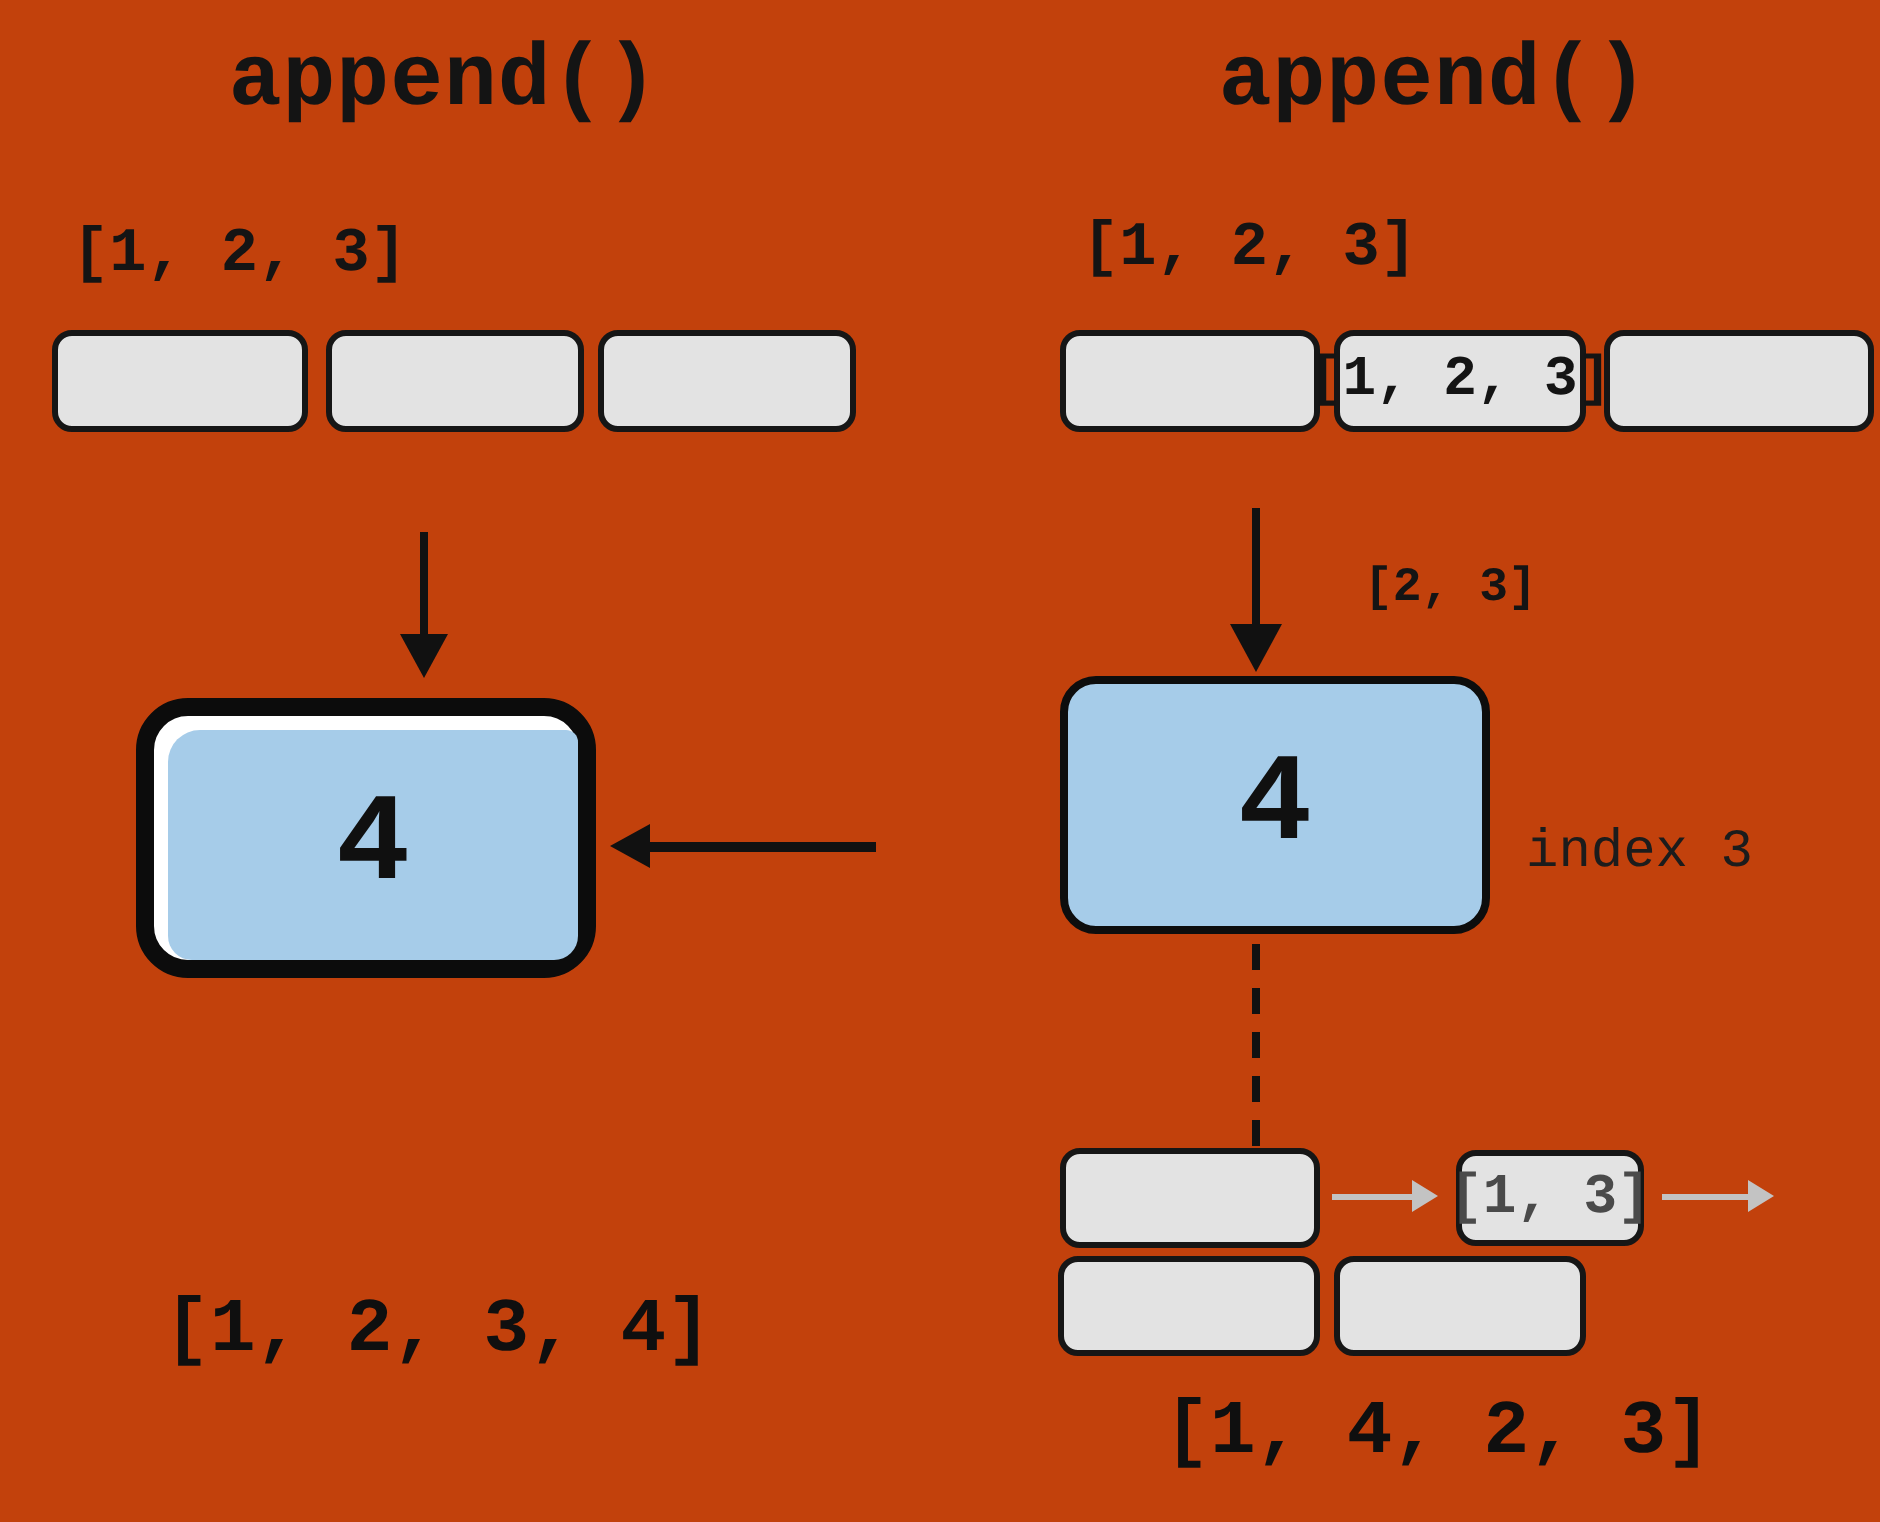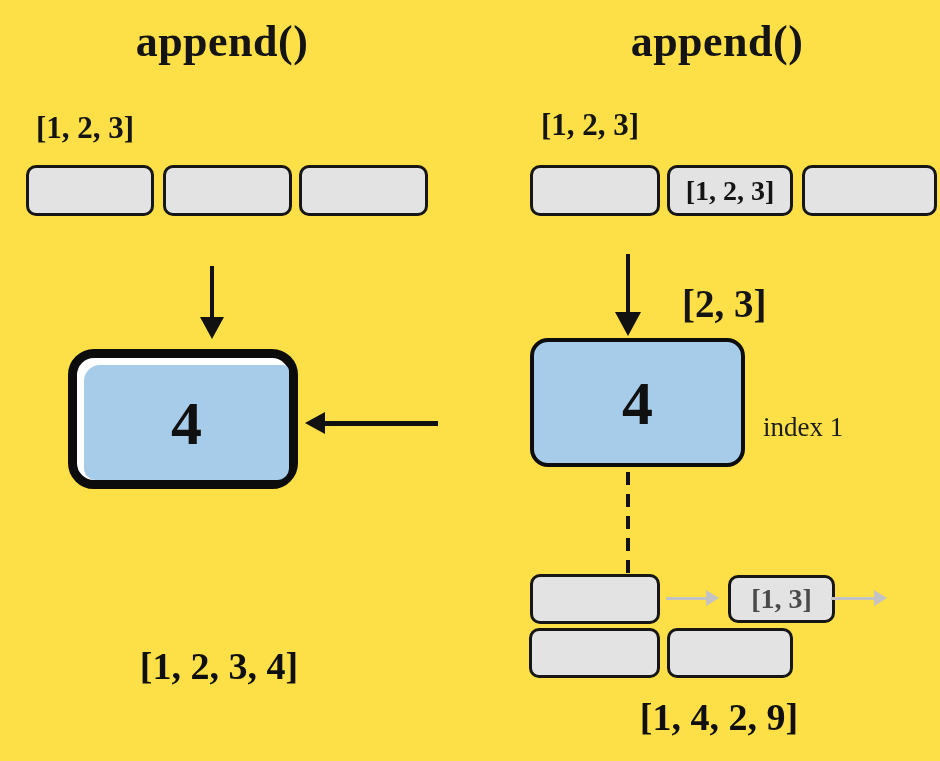--- a/index.html
+++ b/index.html
@@ -1,22 +1,22 @@
 <!DOCTYPE html>
 <html><head>
 <meta charset="utf-8">
 <style>
   html, body { margin: 0; padding: 0; background: #ffffff; }
   .canvas {
     position: relative;
     width: 940px;
     height: 761px;
-    background: #fde047;
+    background: #c2410c;
     overflow: hidden;
-    font-family: Liberation Serif, serif;
+    font-family: Liberation Mono, monospace;
     color: #131313;
   }
   .abs { position: absolute; }
 
   .title {
     font-size: 44px;
     font-weight: 700;
     letter-spacing: 0.5px;
     text-align: center;
     color: #141414;
@@ -187,48 +187,48 @@
     <div class="cell" style="left:667px; top:165px; width:126px; height:51px;">
       <span class="cell-text">[1, 2, 3]</span>
     </div>
     <div class="cell" style="left:802px; top:165px; width:135px; height:51px;"></div>
 
     <div class="varrow" style="left:615px; top:254px;">
       <div class="varrow-shaft" style="height:58px;"></div>
       <div class="varrow-head" style="border-left-width:13px;border-right-width:13px;border-top-width:24px;"></div>
     </div>
 
-    <div class="abs list-label" style="left:682px; top:281px; font-size:39px;">[2, 3]</div>
+    <div class="abs list-label" style="left:682px; top:281px; font-size:24px;">[2, 3]</div>
 
     <div class="insert-box">
       <span class="big-digit">4</span>
     </div>
 
-    <div class="abs side-label" style="left:763px; top:412px;">index 1</div>
+    <div class="abs side-label" style="left:763px; top:412px;">index 3</div>
 
     <div class="varrow" style="left:617px; top:472px;">
       <div class="dash-shaft" style="height:128px;"></div>
       <div class="varrow-head" style="border-left-width:11px;border-right-width:11px;border-top-width:24px;"></div>
     </div>
 
     <div class="cell" style="left:530px; top:574px; width:130px; height:50px;"></div>
 
     <div class="gray-arrow" style="left:666px; top:590px;">
       <div class="gray-arrow-shaft" style="width:40px;"></div>
       <div class="gray-arrow-head"></div>
     </div>
 
-    <div class="cell" style="left:728px; top:575px; width:107px; height:48px;">
+    <div class="cell" style="left:728px; top:575px; width:94px; height:48px;">
       <span class="cell-text muted">[1, 3]</span>
     </div>
 
     <div class="gray-arrow" style="left:831px; top:590px;">
       <div class="gray-arrow-shaft" style="width:43px;"></div>
       <div class="gray-arrow-head"></div>
     </div>
 
     <div class="cell" style="left:529px; top:628px; width:131px; height:50px;"></div>
     <div class="cell" style="left:667px; top:628px; width:126px; height:50px;"></div>
 
-    <div class="abs result-label" style="left:569px; top:695px; width:300px;">[1, 4, 2, 9]</div>
+    <div class="abs result-label" style="left:569px; top:695px; width:300px;">[1, 4, 2, 3]</div>
   </div>
 
 </div>
 
 </body></html>

